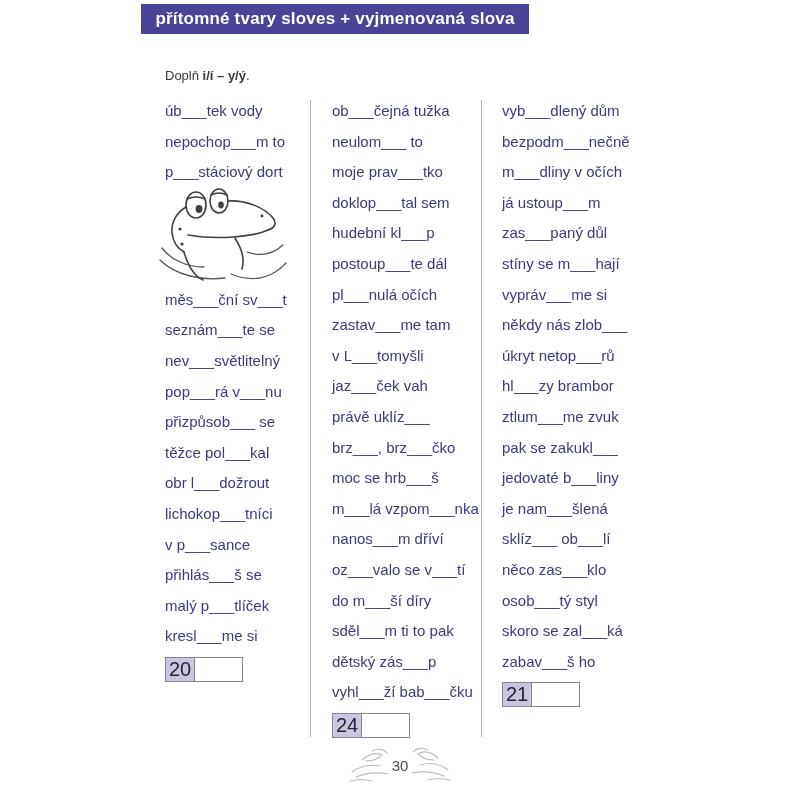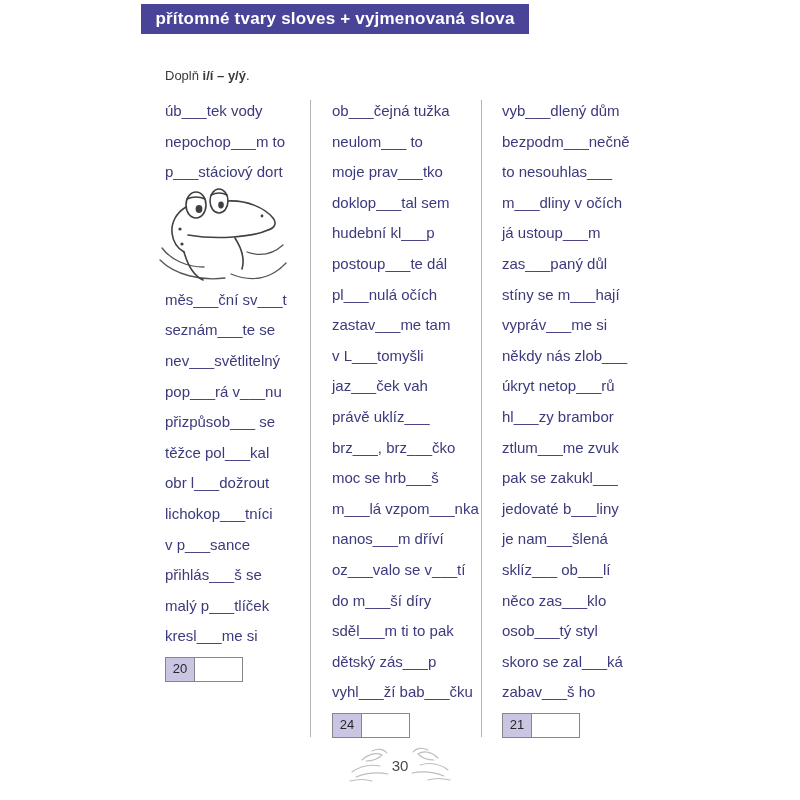--- a/index.html
+++ b/index.html
@@ -29,21 +29,21 @@
   }
   .d1 { left:310px; }
   .d2 { left:481px; }
   .frog-wrap { height:97px; position:relative; }
   .frog-wrap svg { position:absolute; left:-6px; top:0; }
   .scorebox {
     display:inline-flex; margin-top:5px; border:1.5px solid #85858a; height:25px;
   }
   .score-num {
     width:29px; background:#c9c5e2; border-right:1.5px solid #85858a;
-    text-align:center; line-height:22px; font-size:13px; color:#26262b;
+    text-align:center; line-height:22px; font-size:20px; color:#26262b;
   }
   .score-blank { width:47px; background:#ffffff; }
   .footer {
     position:absolute; left:0; top:746px; width:100%;
     display:flex; justify-content:center; align-items:center;
   }
   .pagenum { font-size:15px; color:#4a4a4a; margin:0 -8px; position:relative; z-index:2; }
   .splash svg { display:block; }
 </style>
 </head>
@@ -145,21 +145,20 @@
       <span class="score-blank"></span>
     </div>
   </div>
 
   <div class="divider d2"></div>
 
   <div class="col col3">
     <div>
         <div class="item">vyb___dlený dům</div>
         <div class="item">bezpodm___nečně</div>
-        <div class="item">to nesouhlas___</div>
         <div class="item">m___dliny v očích</div>
         <div class="item">já ustoup___m</div>
         <div class="item">zas___paný důl</div>
         <div class="item">stíny se m___hají</div>
         <div class="item">vypráv___me si</div>
         <div class="item">někdy nás zlob___</div>
         <div class="item">úkryt netop___rů</div>
         <div class="item">hl___zy brambor</div>
         <div class="item">ztlum___me zvuk</div>
         <div class="item">pak se zakukl___</div>

